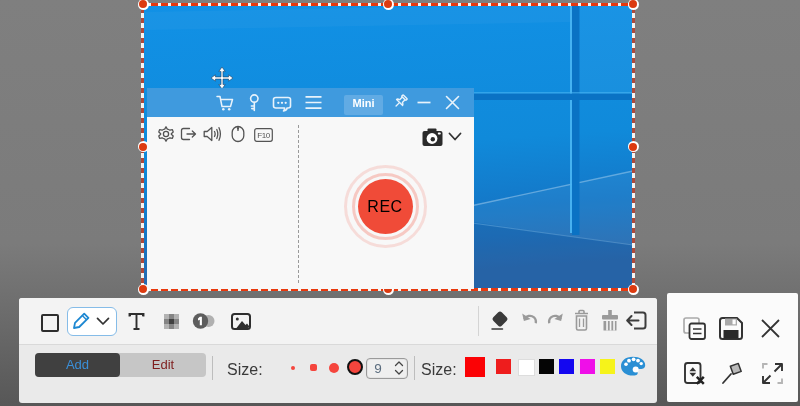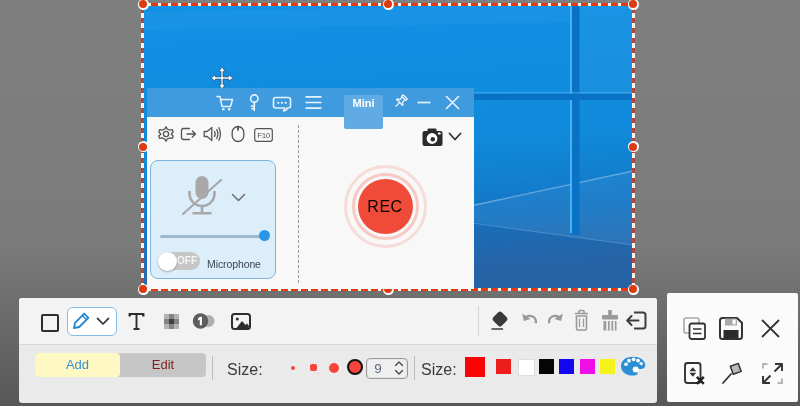--- a/index.html
+++ b/index.html
@@ -11,21 +11,21 @@
 #wall{left:143px;top:4px;width:490px;height:285px;
   background:linear-gradient(178deg,#0a8fe3 0%,#0a8adc 45%,#0c85d6 62%,#1c74c4 80%,#2a62a4 100%);}
 
 .bh{height:3px;background:repeating-linear-gradient(90deg,#e8380d 0 6.6px,#f6f4f1 6.6px 10px);}
 .bv{width:3px;background:repeating-linear-gradient(180deg,#f6f4f1 0 5.5px,#b0493a 5.5px 10px);}
 .dot{width:11px;height:11px;border-radius:50%;background:#fff;}
 .dot::after{content:"";position:absolute;left:1.5px;top:1.5px;width:8px;height:8px;border-radius:50%;background:#dc3a10;}
 
 #panel{left:147px;top:88px;width:327px;height:201px;background:#f8f8f8;}
 #tbar{left:0;top:0;width:327px;height:29px;background:#3f9ade;}
-#mini{left:197px;top:7px;width:39px;height:34px;background:#61abe4;border-radius:2px;
+#mini{left:197px;top:7px;width:39px;height:20px;background:#61abe4;border-radius:2px;
   color:#fff;font-size:11px;font-weight:bold;text-align:center;line-height:17px;}
 #vdash{left:151px;top:37px;width:0;height:158px;border-left:1px dashed #9a9a9a;}
 #micbox{left:3px;top:72px;width:124px;height:117px;background:#ddeefb;border:1px solid #7fb3dc;border-radius:8px;}
 #slider{left:9px;top:74px;width:108px;height:3px;background:#9fb9cb;border-radius:2px;}
 #thumb{left:108px;top:69px;width:11px;height:11px;border-radius:50%;background:#2b96e8;}
 #togglepill{left:8px;top:91px;width:41px;height:18px;background:#c6c6c6;border-radius:9px;}
 #toggleknob{left:7px;top:90.5px;width:19px;height:19px;border-radius:50%;background:#fff;box-shadow:0 1px 2px rgba(0,0,0,0.3);}
 #offtxt{left:26px;top:91px;width:23px;height:18px;color:#f4f4f4;font-size:10px;font-weight:bold;line-height:18px;}
 #miclabel{left:56px;top:97px;font-size:10.5px;color:#3c4650;letter-spacing:-0.1px;}
 #recrings2{left:196.5px;top:77px;width:77px;height:77px;border-radius:50%;border:3px solid rgba(242,112,95,0.20);}
@@ -34,21 +34,21 @@
   font-size:16px;text-align:center;line-height:55px;letter-spacing:0.5px;}
 #advrec{left:169px;top:177px;width:133px;height:19px;background:#d2d2d2;border-radius:10px;
   color:#4a4a4a;font-size:13px;text-align:center;line-height:19px;font-family:"Liberation Serif",serif;}
 
 #bpanel{left:19px;top:298px;width:638px;height:105px;background:#eaeaea;border-radius:3px;}
 #brow1{left:0;top:0;width:638px;height:46px;background:#f3f3f3;border-bottom:1px solid #d9d9d9;border-radius:3px 3px 0 0;}
 #rpanel{left:667px;top:293px;width:131px;height:109px;background:#fbfbfb;border-radius:2px;}
 #sq{left:41px;top:314px;width:14px;height:14px;border:2.5px solid #2d2d2d;border-radius:2px;background:transparent;}
 #penbtn{left:67px;top:307px;width:48px;height:27px;border:1.5px solid #85bce8;border-radius:6px;background:#fff;}
 #addedit{left:35px;top:353px;width:171px;height:24px;background:#c6c6c6;border-radius:4px;font-size:13px;}
-#addbtn{left:0;top:0;width:85px;height:24px;background:#fef9c3;border-radius:4px;color:#3a8fd9;text-align:center;line-height:24px;}
+#addbtn{left:0;top:0;width:85px;height:24px;background:#404040;border-radius:4px;color:#3a8fd9;text-align:center;line-height:24px;}
 #editbtn{left:85px;top:0;width:86px;height:24px;color:#7f1d1d;text-align:center;line-height:24px;}
 .vsep{width:1px;background:#bdbdbd;}
 .lbl{font-size:16px;color:#3a3a3a;}
 .sw{top:359px;width:15px;height:15px;}
 #numin{left:366px;top:357.5px;width:40px;height:19px;background:#efefef;border:1px solid #9a9a9a;border-radius:4px;box-shadow:inset 0 0 0 1px #e4e4e4;}
 </style>
 </head>
 <body>
 <div class="abs" id="wall">
 <svg width="490" height="285" viewBox="0 0 490 285">
@@ -157,37 +157,20 @@
   <svg class="abs" style="left:275px;top:40px;" width="21" height="19" viewBox="0 0 21 19">
     <rect x="5.5" y="0.5" width="9" height="4" rx="1" fill="#2b2b2b"></rect>
     <rect x="0.5" y="3" width="20" height="15" rx="2" fill="#2b2b2b"></rect>
     <circle cx="10" cy="10.5" r="5.4" fill="#fff"></circle>
     <circle cx="10.8" cy="11.2" r="2.2" fill="#2b2b2b"></circle>
     <rect x="15.8" y="4.6" width="3" height="1.8" rx="0.9" fill="#fff"></rect>
   </svg>
   <svg class="abs" style="left:301px;top:44px;" width="14" height="10" viewBox="0 0 14 10" fill="none" stroke="#333" stroke-width="1.8">
     <path d="M1.5 1.5 L7 7.5 L12.5 1.5" stroke-linecap="round" stroke-linejoin="round"></path>
   </svg>
-  <div class="abs" id="micbox">
-    <svg class="abs" style="left:30px;top:13px;" width="42" height="45" viewBox="0 0 42 45">
-      <rect x="14.5" y="2" width="13" height="23" rx="6.5" fill="#a8a8a8"></rect>
-      <path d="M8.5 17 V19.5 A12.5 12.5 0 0 0 33.5 19.5 V17" fill="none" stroke="#a8a8a8" stroke-width="2.6"></path>
-      <path d="M21 32 V38 M12.5 39.2 H29.5" stroke="#a8a8a8" stroke-width="2.6" stroke-linecap="round"></path>
-      <path d="M2 40 L40 6" stroke="#a8a8a8" stroke-width="2.2" stroke-linecap="round"></path>
-    </svg>
-    <svg class="abs" style="left:80px;top:32px;" width="15" height="10" viewBox="0 0 15 10" fill="none" stroke="#707070" stroke-width="1.6">
-      <path d="M1.5 1.5 L7.5 7.5 L13.5 1.5" stroke-linecap="round" stroke-linejoin="round"></path>
-    </svg>
-    <div class="abs" id="slider"></div>
-    <div class="abs" id="thumb"></div>
-    <div class="abs" id="togglepill"></div>
-    <div class="abs" id="offtxt">OFF</div>
-    <div class="abs" id="toggleknob"></div>
-    <div class="abs" id="miclabel">Microphone</div>
-  </div>
   <div class="abs" id="recrings2"></div>
   <div class="abs" id="recrings1"></div>
   <div class="abs" id="rec">REC</div>
 </div>
 
 <div class="abs" id="bpanel">
   <div class="abs" id="brow1"></div>
 </div>
 <div class="abs" id="sq"></div>
 <div class="abs" id="penbtn"></div>

